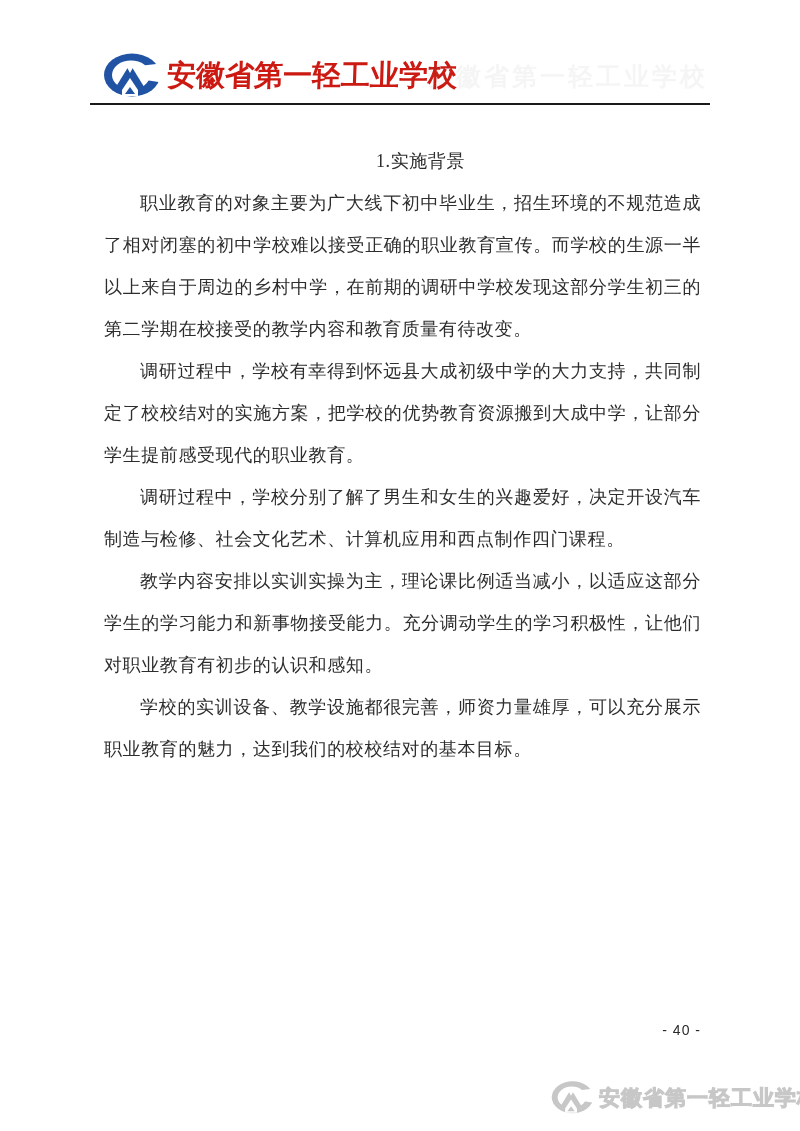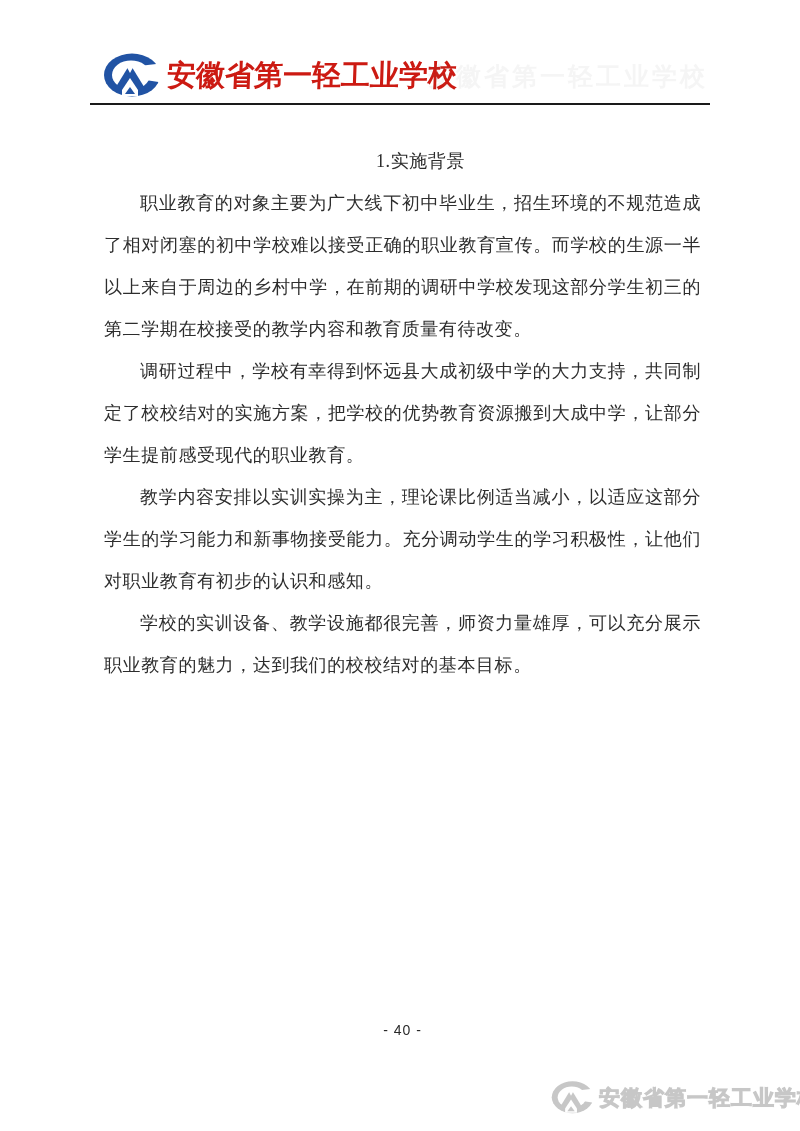--- a/index.html
+++ b/index.html
@@ -58,21 +58,21 @@
     font-size: 19px;
     color: #0f0f0f;
     text-align: left;
   }
   .block-subheading, .block-subheading2 { text-align: center; }
 
   
   .page-number {
     position: absolute; left: 104px; top: 1022px;
     width: 597px;
-    text-align: center;
+    text-align: right;
     font-family: "Liberation Sans", "DejaVu Sans", sans-serif;
     font-size: 14px;
     letter-spacing: 1px;
     color: #2a2a2a;
   }
   .watermark {
     position: absolute; left: 551px; top: 1080px;
     display: flex; align-items: center;
     opacity: 0.75;
   }
@@ -107,20 +107,21 @@
     <polygon class="fill-blue" points="22,42 27,35 32,42"></polygon>
   </svg>
   <div class="school-name">安徽省第一轻工业学校</div>
   <div class="ghost-name">安徽省第一轻工业学校</div>
   <div class="header-rule"></div>
 
   <div class="content">
       <div class="block block-subheading">1.实施背景</div>
       <div class="block block-paragraph">职业教育的对象主要为广大线下初中毕业生，招生环境的不规范造成了相对闭塞的初中学校难以接受正确的职业教育宣传。而学校的生源一半以上来自于周边的乡村中学，在前期的调研中学校发现这部分学生初三的第二学期在校接受的教学内容和教育质量有待改变。</div>
       <div class="block block-paragraph">调研过程中，学校有幸得到怀远县大成初级中学的大力支持，共同制定了校校结对的实施方案，把学校的优势教育资源搬到大成中学，让部分学生提前感受现代的职业教育。</div>
+      <div class="block block-paragraph">调研过程中，学校分别了解了男生和女生的兴趣爱好，决定开设汽车制造与检修、社会文化艺术、计算机应用和西点制作四门课程。</div>
       <div class="block block-paragraph">教学内容安排以实训实操为主，理论课比例适当减小，以适应这部分学生的学习能力和新事物接受能力。充分调动学生的学习积极性，让他们对职业教育有初步的认识和感知。</div>
       <div class="block block-paragraph">学校的实训设备、教学设施都很完善，师资力量雄厚，可以充分展示职业教育的魅力，达到我们的校校结对的基本目标。</div>
     </div>
 
   <div class="page-number">- 40 -</div>
 
   <div class="watermark">
     <svg class="wm" viewBox="0 0 62 48" aria-hidden="true">
       <ellipse class="fill-blue" cx="29" cy="23" rx="28" ry="21.5"></ellipse>
       <polygon class="fill-white" points="36,14 62,11 62,31 36,27"></polygon>

